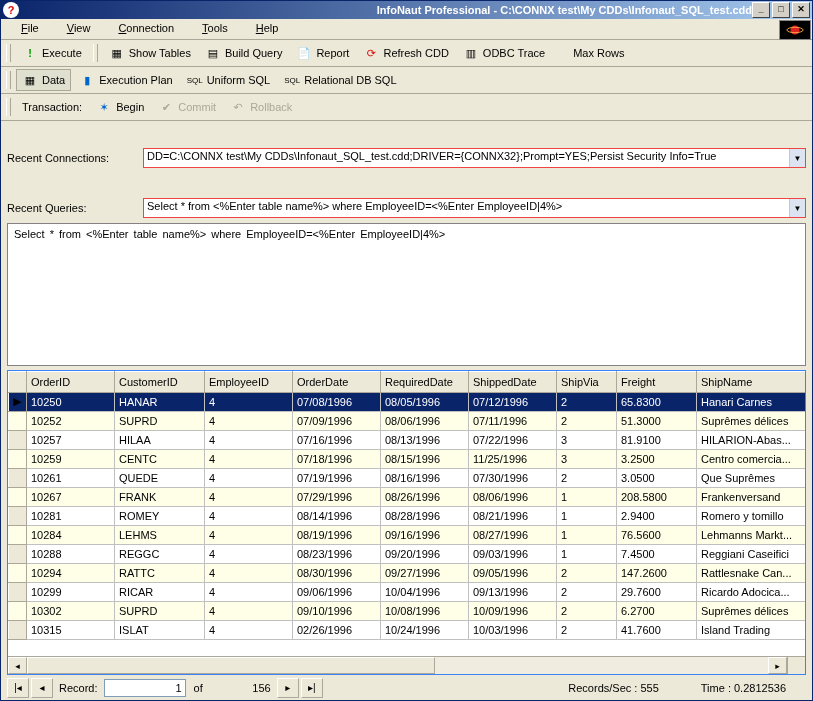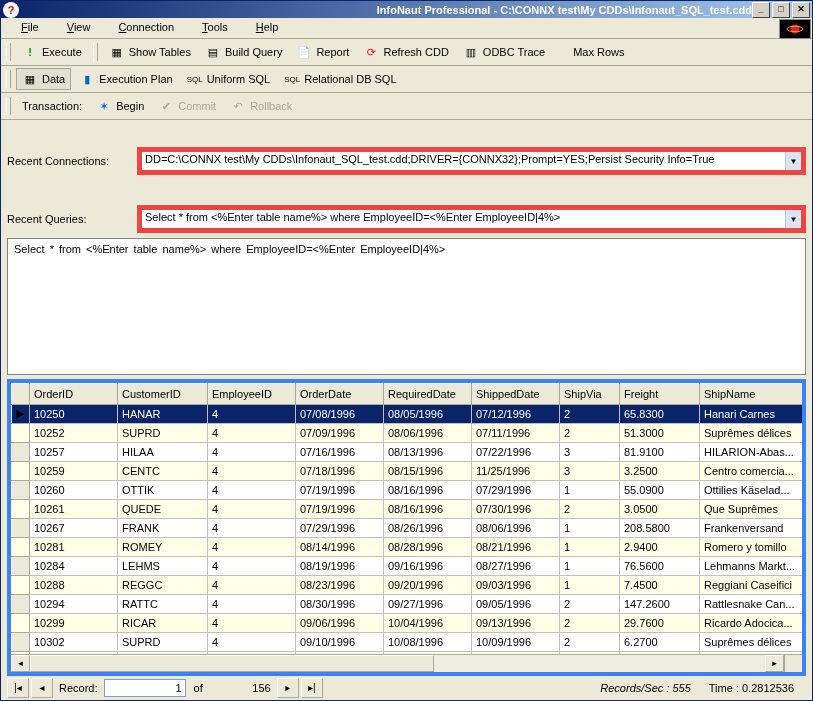--- a/index.html
+++ b/index.html
@@ -87,27 +87,28 @@
   .tbar-item.active {
     background:#e0e0d0;
     border:1px solid #aca899;
     padding:0 5px;
   }
   .tbar-item.disabled { color:#aca899; }
   .tbar-icon { width:16px;height:16px; display:inline-flex;align-items:center;justify-content:center; }
   .label-field-row {
     display:flex;align-items:center;
     padding: 3px 6px;
+    gap: 6px;
     margin-top: 24px;
   }
   .label-field-row .lbl { width: 130px; }
   .combo {
     flex:1;
     display:flex;
-    border:5px solid #ef4444;
+    border:1px solid #ef4444;
     background:#fff;
     height:18px;
   }
   .combo .combo-text {
     flex:1; padding:1px 3px; overflow:hidden; white-space:nowrap;
   }
   .combo .combo-btn {
     width:15px; background:#dbe4f0;
     border-left:1px solid #b8c8e0;
     display:flex;align-items:center;justify-content:center;
@@ -119,21 +120,21 @@
     border:1px solid #848284;
     height: 139px;
     padding:4px 6px;
     font-family: Tahoma, Arial, sans-serif;
     font-size:11px;
     overflow:auto;
     word-spacing: 2px;
   }
   .grid-area {
     margin: 2px 6px 0 6px;
-    border:4px solid #3b82f6;
+    border:1px solid #3b82f6;
     background:#fff;
     height: 318px;
     display:flex;flex-direction:column;
     overflow:hidden;
   }
   .grid-scroll {
     flex:1;
     overflow: hidden;
     position:relative;
   }
@@ -427,32 +428,20 @@
               <td>4</td>
               <td>07/18/1996</td>
               <td>08/15/1996</td>
               <td>11/25/1996</td>
               <td>3</td>
               <td>3.2500</td>
               <td>Centro comercia...</td>
             </tr>
             <tr>
               <td class="rowhdr"></td>
-              <td>10260</td>
-              <td>OTTIK</td>
-              <td>4</td>
-              <td>07/19/1996</td>
-              <td>08/16/1996</td>
-              <td>07/29/1996</td>
-              <td>1</td>
-              <td>55.0900</td>
-              <td>Ottilies Käselad...</td>
-            </tr>
-            <tr>
-              <td class="rowhdr"></td>
               <td>10261</td>
               <td>QUEDE</td>
               <td>4</td>
               <td>07/19/1996</td>
               <td>08/16/1996</td>
               <td>07/30/1996</td>
               <td>2</td>
               <td>3.0500</td>
               <td>Que Suprêmes</td>
             </tr>
@@ -568,17 +557,17 @@
   <div class="navbar">
     <div class="nav-btn">|◂</div>
     <div class="nav-btn">◂</div>
     <span style="margin:0 4px;">Record:</span>
     <input class="rec-input" value="1" style="">
     <span style="margin:0 6px;">of</span>
     <span style="width:60px;text-align:right;display:inline-block;">156</span>
     <div class="nav-btn" style="margin-left:4px;">▸</div>
     <div class="nav-btn">▸|</div>
     <div class="spacer"></div>
-    <span style="margin-right:16px;font-style:italic;">Records/Sec : 555</span>
-    <span style="margin-right:12px;">Time : 0.2812536</span>
+    <span style="margin-right:40px;">Records/Sec : 555</span>
+    <span style="margin-right:20px;">Time : 0.2812536</span>
   </div>
 
 </div>
 
 </body></html>

